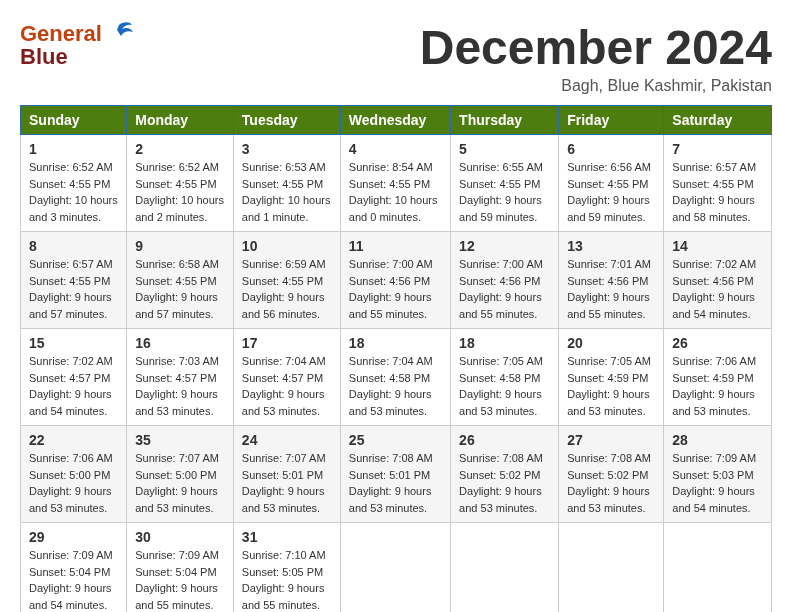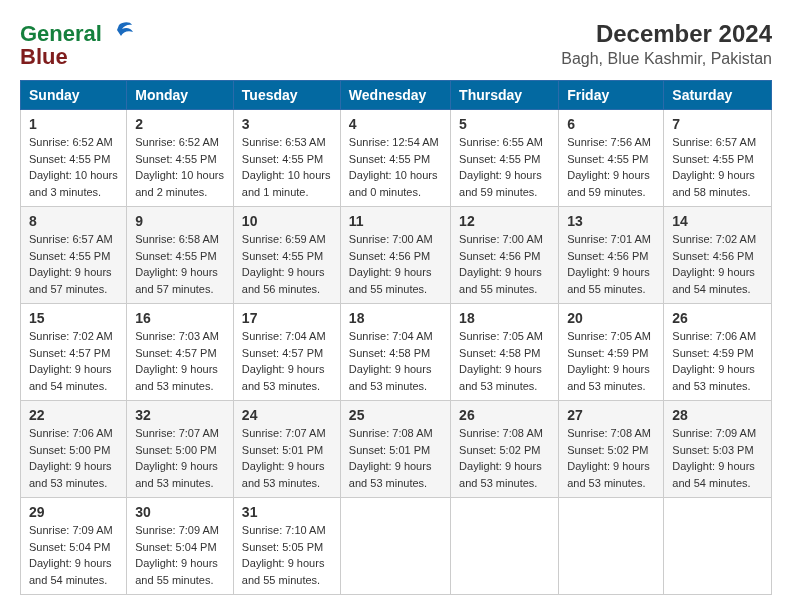--- a/index.html
+++ b/index.html
@@ -22,36 +22,36 @@
       align-items: flex-start;
     }
     .logo-row {
       display: flex;
       align-items: center;
     }
     .title-area {
       text-align: right;
     }
     .month-title {
-      font-size: 24px;
+      font-size: 48px;
       font-weight: bold;
       color: #333;
     }
     .location-subtitle {
       font-size: 16px;
       color: #555;
       margin-top: 2px;
     }
     .calendar {
       width: 100%;
       border-collapse: collapse;
       border: 1px solid #ccc;
     }
     .calendar th {
-      background-color: #0369a1;
+      background-color: #4d7c0f;
       color: #fff;
       text-align: left;
       padding: 6px 8px;
       font-size: 14px;
       font-weight: bold;
       border: 1px solid #2a6aaa;
     }
     .calendar td {
       vertical-align: top;
       padding: 6px 8px;
@@ -80,21 +80,21 @@
     }
   </style>
 </head>
 <body>
 
 <div class="header">
   <div class="logo">
     <div class="logo-row">
       <div>
         <div style="display:flex;align-items:center;">
-          <span style="font-size:22px;font-weight:bold;color:#15803d;">General</span>
+          <span style="font-size:22px;font-weight:bold;color:#c2410c;">General</span>
           <svg width="30" height="28" viewBox="0 0 30 28" style="margin-left:2px;">
             <path d="M15 5 C18 2, 26 1, 28 5 C24 4, 20 6, 18 9 C22 7, 27 8, 29 12 C24 10, 19 12, 17 16 L13 10 Z" fill="#1a6bbf"></path>
           </svg>
         </div>
         <div style="font-size:22px;font-weight:bold;color:#7f1d1d;margin-top:-4px;">Blue</div>
       </div>
     </div>
   </div>
   <div class="title-area">
     <div class="month-title">December 2024</div>
@@ -136,37 +136,37 @@
         <span class="day-number">3</span>
         <div class="day-info">
           <span>Sunrise: 6:53 AM</span><br>
           <span>Sunset: 4:55 PM</span><br>
           <span>Daylight: 10 hours and 1 minute.</span>
         </div>
       </td>
         <td>
         <span class="day-number">4</span>
         <div class="day-info">
-          <span>Sunrise: 12:54 AM</span><br>
+          <span>Sunrise: 8:54 AM</span><br>
           <span>Sunset: 4:55 PM</span><br>
           <span>Daylight: 10 hours and 0 minutes.</span>
         </div>
       </td>
         <td>
         <span class="day-number">5</span>
         <div class="day-info">
           <span>Sunrise: 6:55 AM</span><br>
           <span>Sunset: 4:55 PM</span><br>
           <span>Daylight: 9 hours and 59 minutes.</span>
         </div>
       </td>
         <td>
         <span class="day-number">6</span>
         <div class="day-info">
-          <span>Sunrise: 7:56 AM</span><br>
+          <span>Sunrise: 6:56 AM</span><br>
           <span>Sunset: 4:55 PM</span><br>
           <span>Daylight: 9 hours and 59 minutes.</span>
         </div>
       </td>
         <td>
         <span class="day-number">7</span>
         <div class="day-info">
           <span>Sunrise: 6:57 AM</span><br>
           <span>Sunset: 4:55 PM</span><br>
           <span>Daylight: 9 hours and 58 minutes.</span>
@@ -292,21 +292,21 @@
       <tr>
         <td>
         <span class="day-number">22</span>
         <div class="day-info">
           <span>Sunrise: 7:06 AM</span><br>
           <span>Sunset: 5:00 PM</span><br>
           <span>Daylight: 9 hours and 53 minutes.</span>
         </div>
       </td>
         <td>
-        <span class="day-number">32</span>
+        <span class="day-number">35</span>
         <div class="day-info">
           <span>Sunrise: 7:07 AM</span><br>
           <span>Sunset: 5:00 PM</span><br>
           <span>Daylight: 9 hours and 53 minutes.</span>
         </div>
       </td>
         <td>
         <span class="day-number">24</span>
         <div class="day-info">
           <span>Sunrise: 7:07 AM</span><br>

